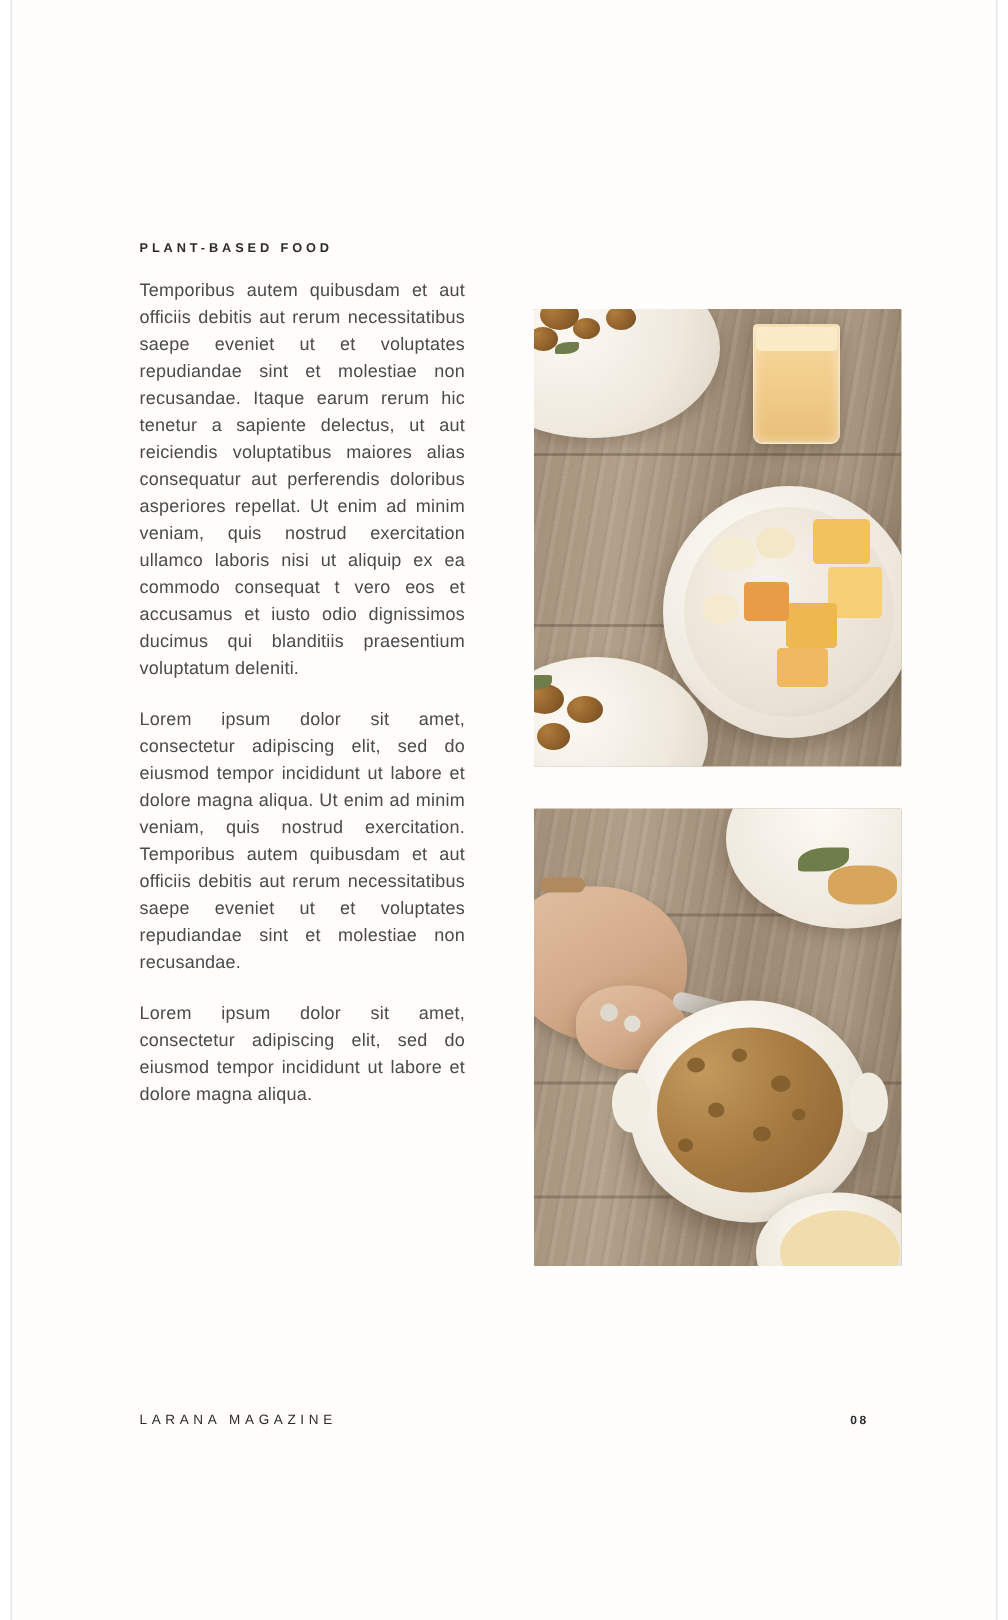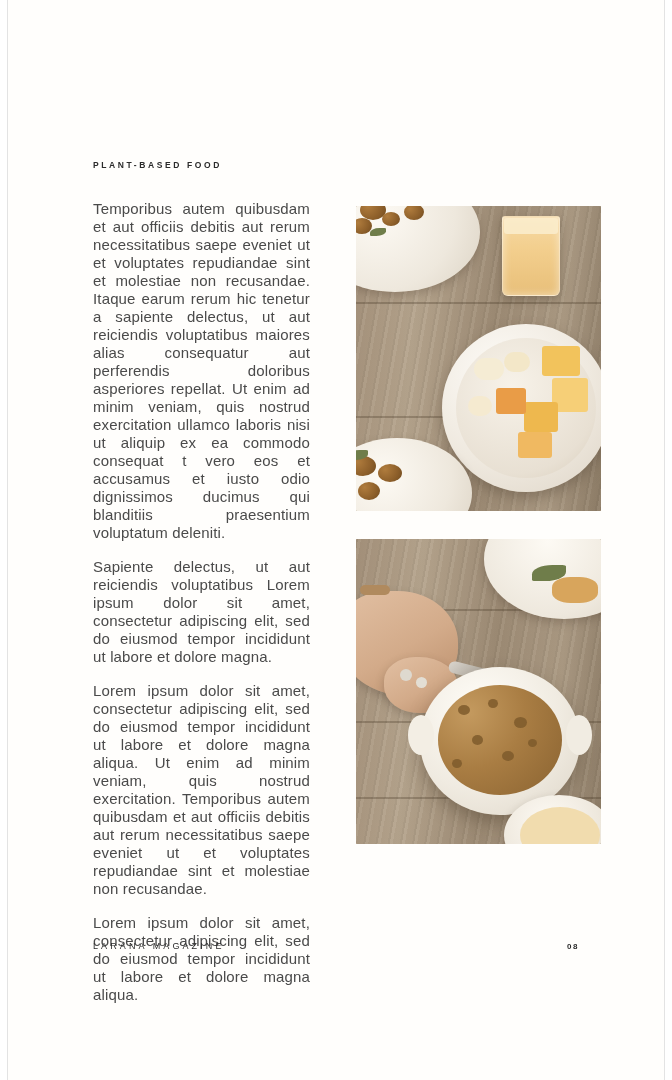--- a/index.html
+++ b/index.html
@@ -48,25 +48,25 @@
   .col-text {
     width: 217px;
     flex: 0 0 217px;
   }
   .col-media {
     width: 245px;
     flex: 0 0 245px;
     margin-left: 46px;
   }
   .para {
-    font-size: 15px;
+    font-size: 12px;
     line-height: 18px;
     color: #4a4a4a;
     text-align: justify;
-    margin: 16px 0 16px 0;
+    margin: 0 0 16px 0;
     letter-spacing: 0.15px;
   }
   .para.tight { margin-bottom: 0; }
   .para:last-child { margin-bottom: 0; }
 
   .photo {
     width: 245px;
     border-radius: 1px;
     overflow: hidden;
     position: relative;
@@ -187,21 +187,20 @@
   <div class="sheet">
 
     <div class="content">
 
       <div class="eyebrow">PLANT-BASED FOOD</div>
 
       <div class="columns">
 
         <div class="col-text">
           <p class="para">Temporibus autem quibusdam et aut officiis debitis aut rerum necessitatibus saepe eveniet ut et voluptates repudiandae sint et molestiae non recusandae. Itaque earum rerum hic tenetur a sapiente delectus, ut aut reiciendis voluptatibus maiores alias consequatur aut perferendis doloribus asperiores repellat. Ut enim ad minim veniam, quis nostrud exercitation ullamco laboris nisi ut aliquip ex ea commodo consequat t vero eos et accusamus et iusto odio dignissimos ducimus qui blanditiis praesentium voluptatum deleniti.</p>
-          <p class="para">Sapiente delectus, ut aut reiciendis voluptatibus Lorem ipsum dolor sit amet, consectetur adipiscing elit, sed do eiusmod tempor incididunt ut labore et dolore magna.</p>
           <p class="para">Lorem ipsum dolor sit amet, consectetur adipiscing elit, sed do eiusmod tempor incididunt ut labore et dolore magna aliqua. Ut enim ad minim veniam, quis nostrud exercitation. Temporibus autem quibusdam et aut officiis debitis aut rerum necessitatibus saepe eveniet ut et voluptates repudiandae sint et molestiae non recusandae.</p>
           <p class="para">Lorem ipsum dolor sit amet, consectetur adipiscing elit, sed do eiusmod tempor incididunt ut labore et dolore magna aliqua.</p>
         </div>
 
         <div class="col-media">
 
           <div class="photo one">
             <div class="wood"></div>
             <div class="plank" style="top:96px;"></div>
             <div class="plank" style="top:210px;"></div>

